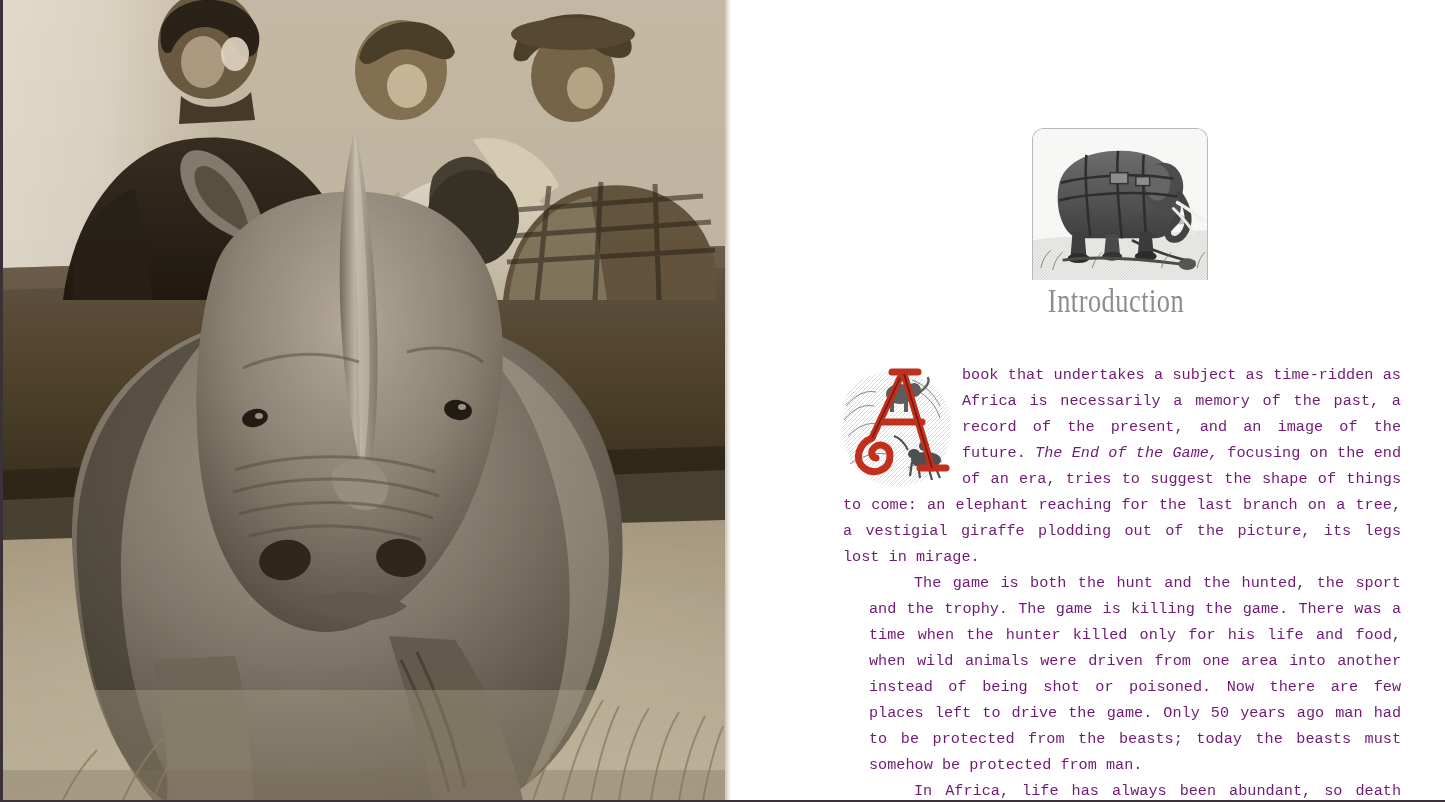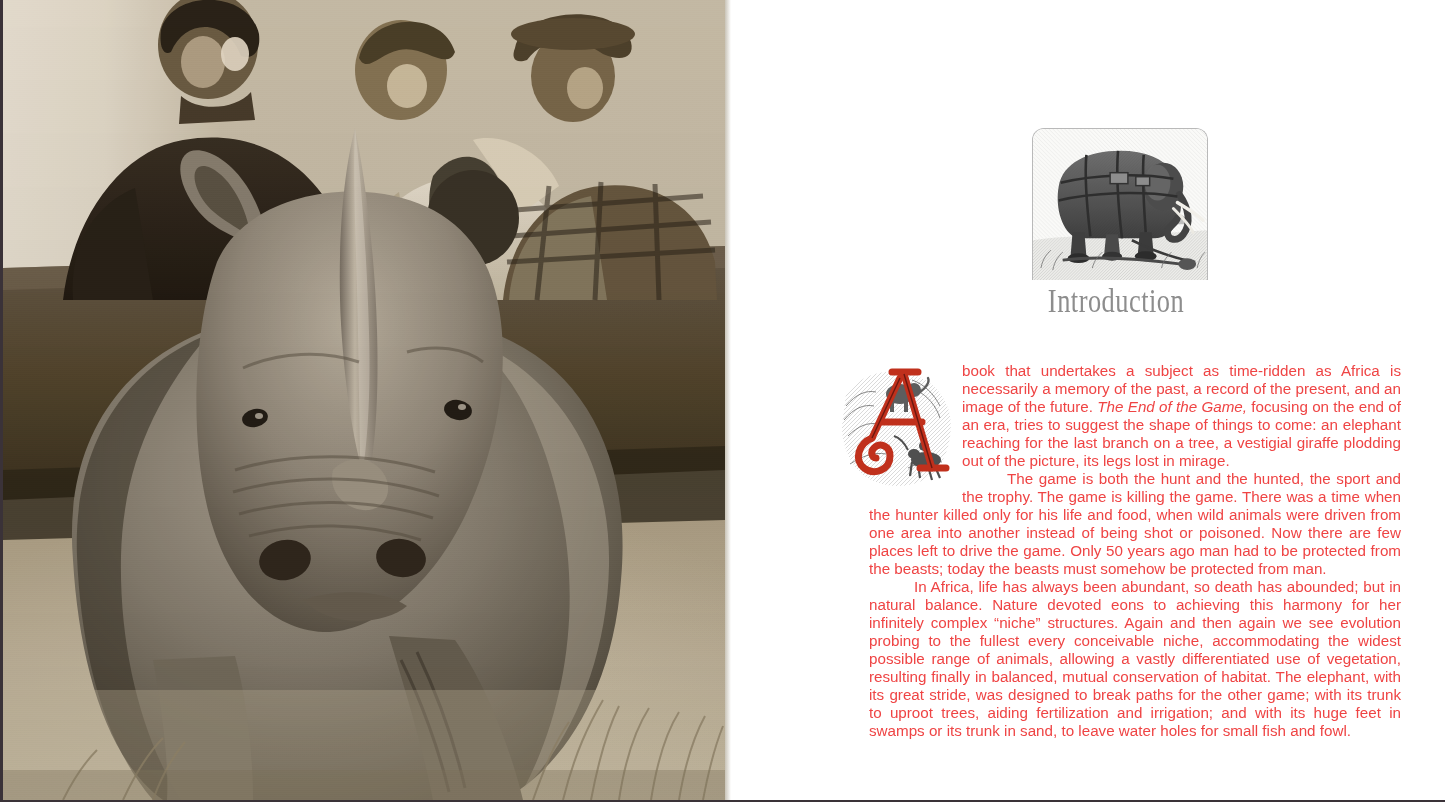--- a/index.html
+++ b/index.html
@@ -37,23 +37,23 @@
         font-family:"Liberation Serif",serif;font-size:33px;line-height:38px;
         color:#8d8d8d;letter-spacing:.6px;transform:scaleX(.80);
         transform-origin:50% 50%;font-weight:400;}
 
   .body{position:absolute;left:84px;top:362px;width:558px;}
 
   .dropcap{float:left;width:112px;height:128px;margin:2px 8px 0 -1px;
         shape-outside:margin-box;}
   .dropcap svg{display:block;width:112px;height:128px;}
 
-  p.tx{margin:0;font-size:15.2px;line-height:18px;color:#ef4444;
+  p.tx{margin:0;font-size:15.2px;line-height:26px;color:#701a75;
         text-align:justify;text-justify:inter-word;hyphens:manual;
-        font-family:Liberation Sans, sans-serif;}
+        font-family:Liberation Mono, monospace;}
   p.tx + p.tx{text-indent:45px;margin-left:26px;}
   p.lead{text-indent:0;}
   .it{font-style:italic;}
 </style>
 </head>
 <body>
 
 <div class="spread">
 
   <div class="plate">

